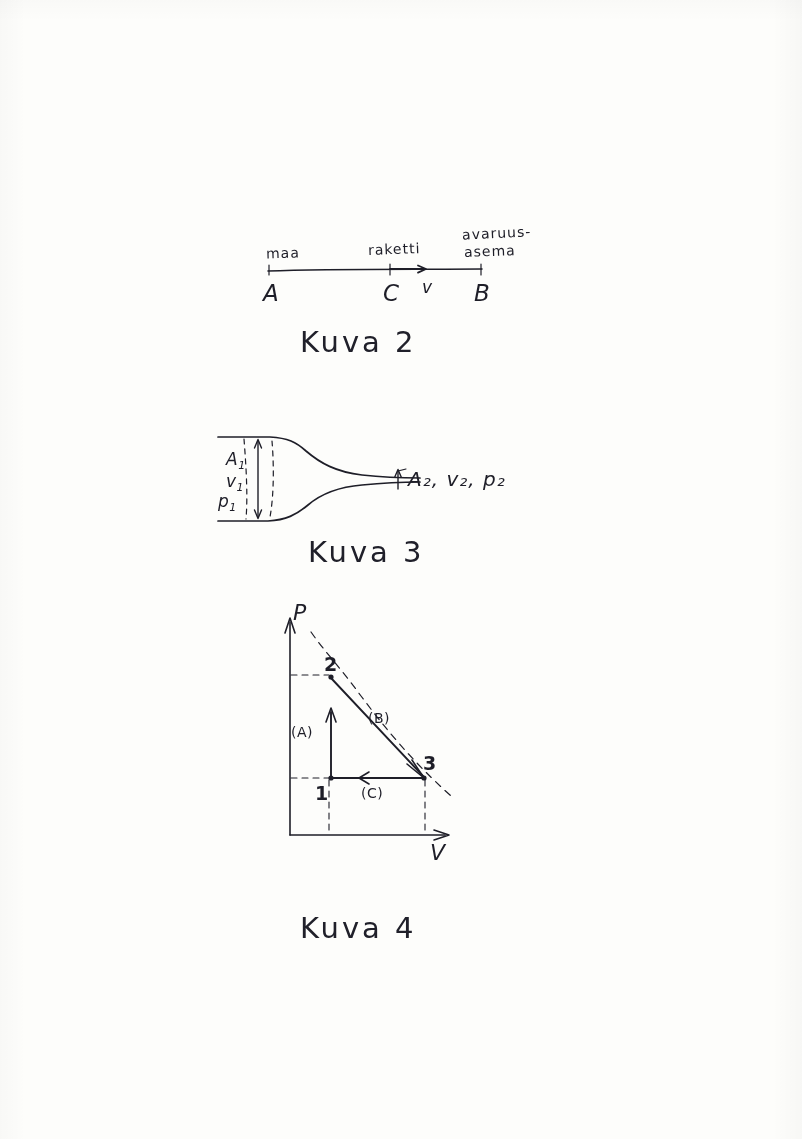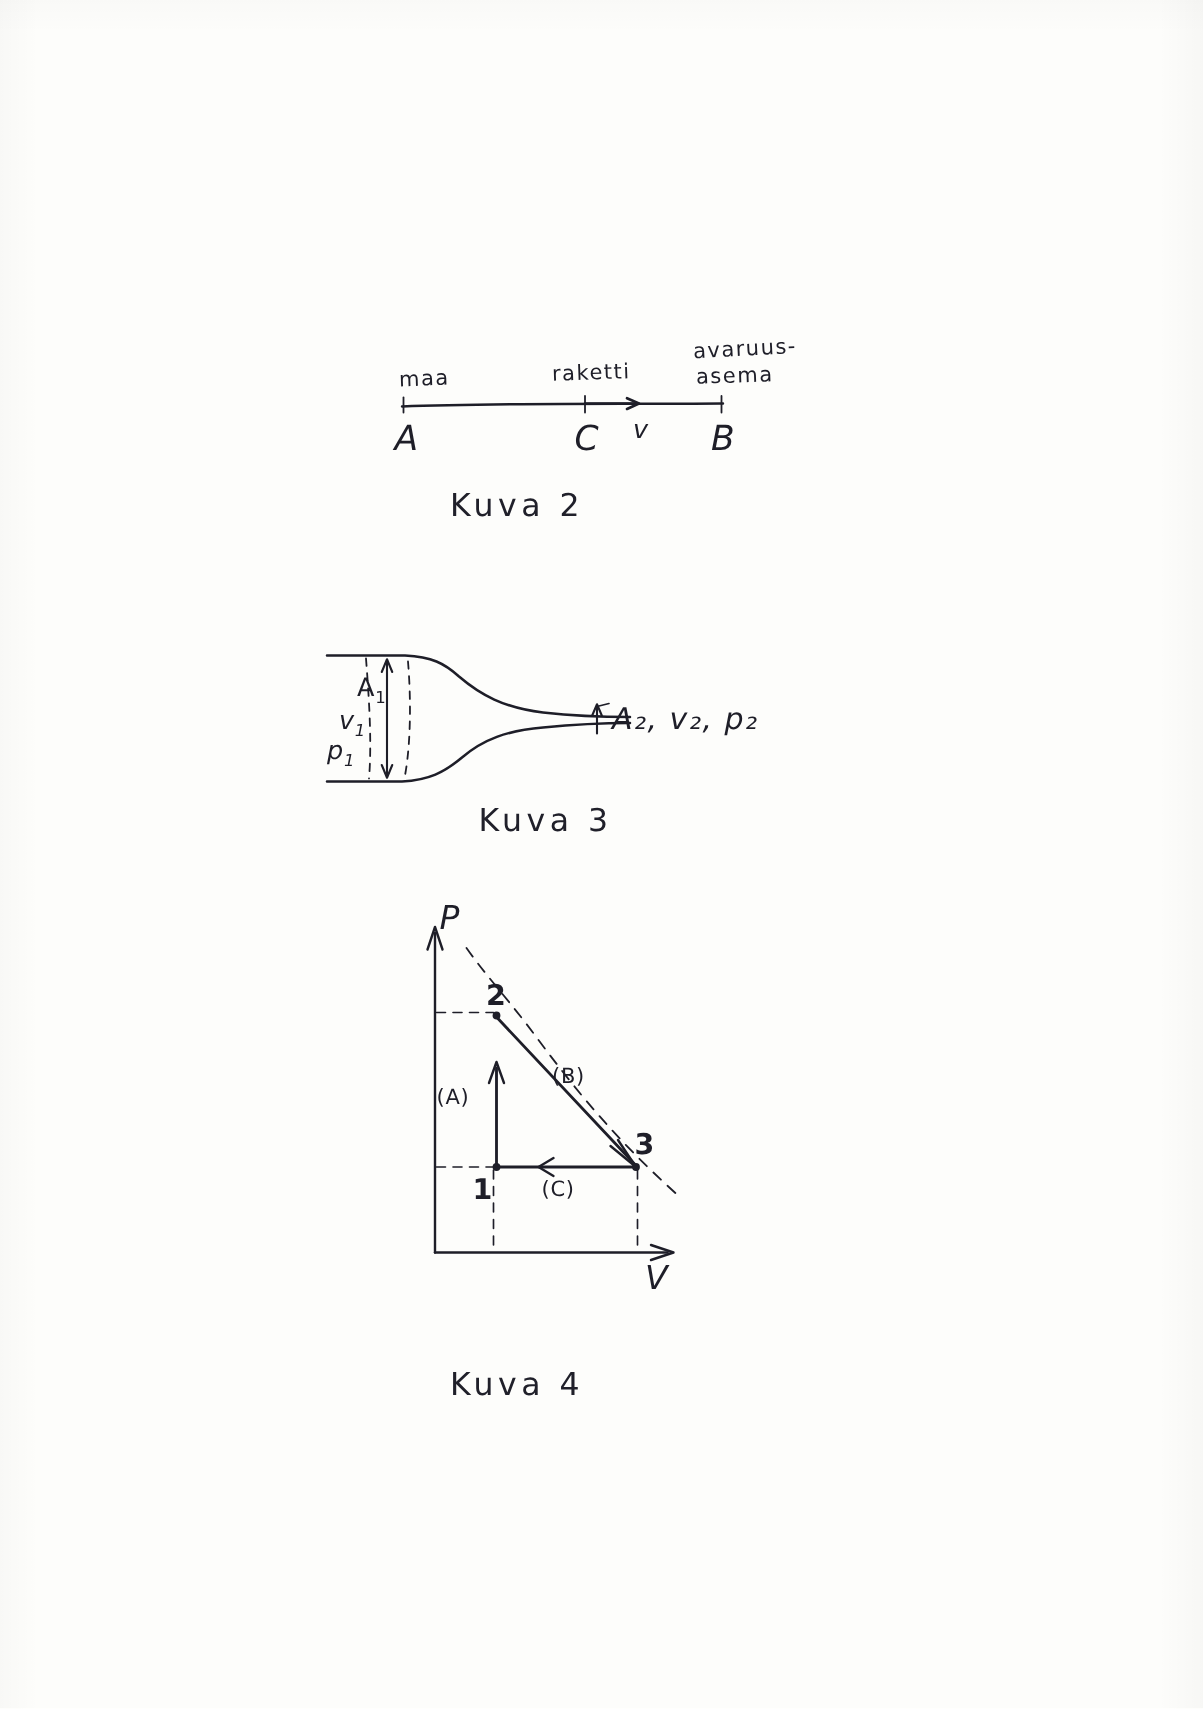--- a/index.html
+++ b/index.html
@@ -32,21 +32,21 @@
   }
   .fig {
     position: absolute;
   }
   .hand {
     font-family: "DejaVu Sans", sans-serif;
     color: #1e1e28;
     letter-spacing: 0.5px;
   }
   .caption {
-    font-size: 21px;
+    font-size: 29px;
     letter-spacing: 3px;
     color: #20202a;
     font-family: "DejaVu Sans", sans-serif;
   }
   .lbl {
     position: absolute;
     white-space: nowrap;
   }
   svg { display: block; overflow: visible; }
   .ink { stroke: #1e1e28; fill: none; stroke-linecap: round; stroke-linejoin: round; }
@@ -100,34 +100,34 @@
 
       <path class="ink" d="M 34 14 C 36 40, 38 70, 36 94" stroke-width="1.2" stroke-dasharray="5 5"></path>
       <path class="ink" d="M 62 16 C 64 40, 64 70, 60 92" stroke-width="1.2" stroke-dasharray="5 5"></path>
 
       <path class="ink" d="M 188 64 L 188 46" stroke-width="1.4"></path>
       <path class="ink" d="M 184.8 52 L 188 44.5 L 191.2 52" stroke-width="1.4"></path>
 
       <path class="ink" d="M 188 46 L 196 44" stroke-width="1.1"></path>
     </svg>
 
-    <span class="lbl hand" style="left:28px; top:24px; font-size:17px; ">
+    <span class="lbl hand" style="left:16px; top:24px; font-size:17px; font-style:italic;">
       <span>A</span><sub style="font-size:11px;">1</sub>
     </span>
     <span class="lbl hand" style="left:16px; top:46px; font-size:17px; font-style:italic;">
       <span>v</span><sub style="font-size:11px;">1</sub>
     </span>
     <span class="lbl hand" style="left:8px; top:66px; font-size:17px; font-style:italic;">
       <span>p</span><sub style="font-size:11px;">1</sub>
     </span>
 
     <span class="lbl hand" style="left:198px; top:42px; font-size:20px; font-style:italic; letter-spacing:1px;">A₂, v₂, p₂</span>
   </div>
 
-  <div class="fig caption" style="left:308px; top:535px;margin-left:11px;">Kuva 3</div>
+  <div class="fig caption" style="left:308px; top:535px;">Kuva 3</div>
 
   <div class="fig" style="left:265px; top:600px; width:230px; height:270px;">
     <svg width="230" height="260" viewBox="0 0 230 260">
 
       <path class="ink" d="M 25 235 L 25 22" stroke-width="1.6"></path>
       <path class="ink" d="M 20 33 L 25 18 L 30 33" stroke-width="1.6"></path>
 
       <path class="ink" d="M 25 235 L 180 235" stroke-width="1.6"></path>
       <path class="ink" d="M 169 230 L 184 235 L 169 240" stroke-width="1.6"></path>
 

